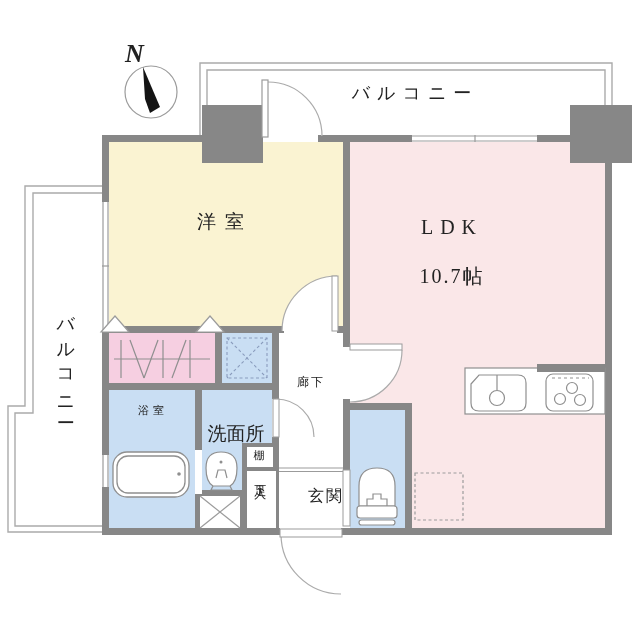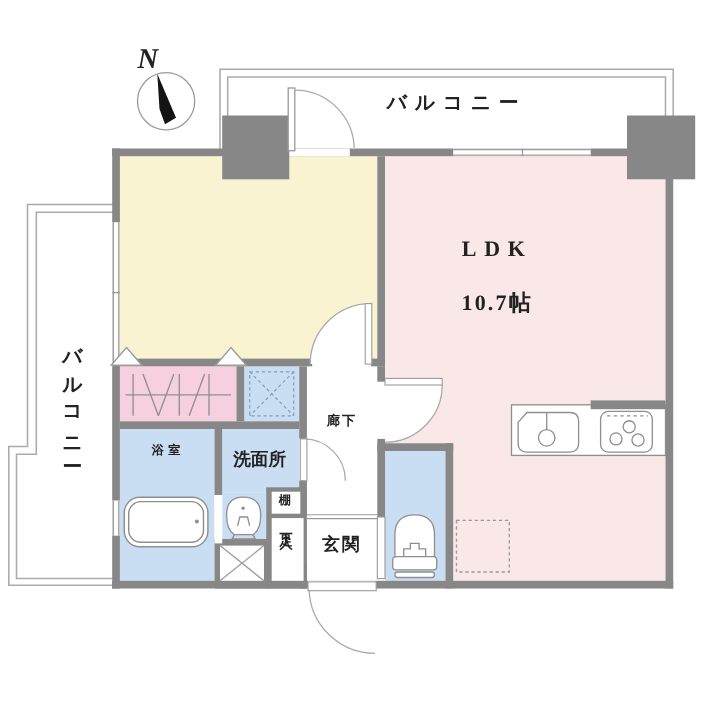--- a/index.html
+++ b/index.html
@@ -14,36 +14,36 @@
   }
   html,body{margin:0;padding:0;background:#ffffff;}
   #plan{
     position:relative;width:640px;height:640px;background:#ffffff;
     font-family:"Liberation Serif","DejaVu Serif",serif;
     overflow:hidden;
   }
   #plan svg{position:absolute;left:0;top:0;}
   .lbl{
     position:absolute;color:var(--ink);line-height:1.1;
-    white-space:nowrap;user-select:none;font-weight:bold;
+    white-space:nowrap;user-select:none;
   }
   .center{text-align:center;}
   .vert{writing-mode:vertical-rl;text-orientation:mixed;}
   .lbl-balcony-top{left:335px;top:84px;width:160px;font-size:18px;letter-spacing:7px;}
   .lbl-balcony-left{left:55px;top:303px;font-size:18px;letter-spacing:7px;}
   .lbl-western{left:155px;top:212px;width:140px;font-size:19px;letter-spacing:9px;}
   .lbl-western-size{left:155px;top:245px;width:140px;font-size:19px;letter-spacing:2px;}
   .lbl-ldk{left:377px;top:216px;width:150px;font-size:20px;letter-spacing:7px;}
   .lbl-ldk-size{left:377px;top:265px;width:150px;font-size:20px;letter-spacing:2px;}
   .lbl-hall{left:279px;top:376px;width:64px;font-size:12px;letter-spacing:2px;}
   .lbl-bath{left:110px;top:404px;width:86px;font-size:11px;letter-spacing:4px;}
-  .lbl-wash{left:196px;top:410px;width:80px;font-size:16px;letter-spacing:0px;}
+  .lbl-wash{left:196px;top:424px;width:80px;font-size:19px;letter-spacing:0px;}
   .lbl-shelf{left:246px;top:449px;width:26px;font-size:11px;}
   .lbl-shoe{left:253px;top:475px;font-size:12px;letter-spacing:1px;}
-  .lbl-entrance{left:279px;top:487px;width:64px;font-size:16px;letter-spacing:2px;}
+  .lbl-entrance{left:279px;top:487px;width:64px;font-size:16px;letter-spacing:2px;padding-left:15px;}
   .lbl-north{left:125px;top:40px;font-size:26px;font-style:italic;font-weight:bold;}
 </style>
 </head>
 <body>
 
 <div id="plan">
 
   <svg width="640" height="640" viewBox="0 0 640 640">
 
     <g>
@@ -208,20 +208,21 @@
       <g>
         <circle cx="151" cy="92" r="26" fill="#ffffff" stroke="#9b9b9b" stroke-width="1.2"></circle>
         <polygon points="143,67 160,107 150,113 145,99" fill="#141414"></polygon>
       </g>
     </g>
   </svg>
 
   <div class="lbl lbl-north">N</div>
   <div class="lbl center lbl-balcony-top">バルコニー</div>
   <div class="lbl vert lbl-balcony-left">バルコニー</div>
+  <div class="lbl center lbl-western">洋室</div>
   <div class="lbl center lbl-ldk">LDK</div>
   <div class="lbl center lbl-ldk-size">10.7帖</div>
   <div class="lbl center lbl-hall">廊下</div>
   <div class="lbl center lbl-bath">浴室</div>
   <div class="lbl center lbl-wash">洗面所</div>
   <div class="lbl center lbl-shelf">棚</div>
   <div class="lbl vert lbl-shoe">下足入</div>
   <div class="lbl center lbl-entrance">玄関</div>
 
 </div>

